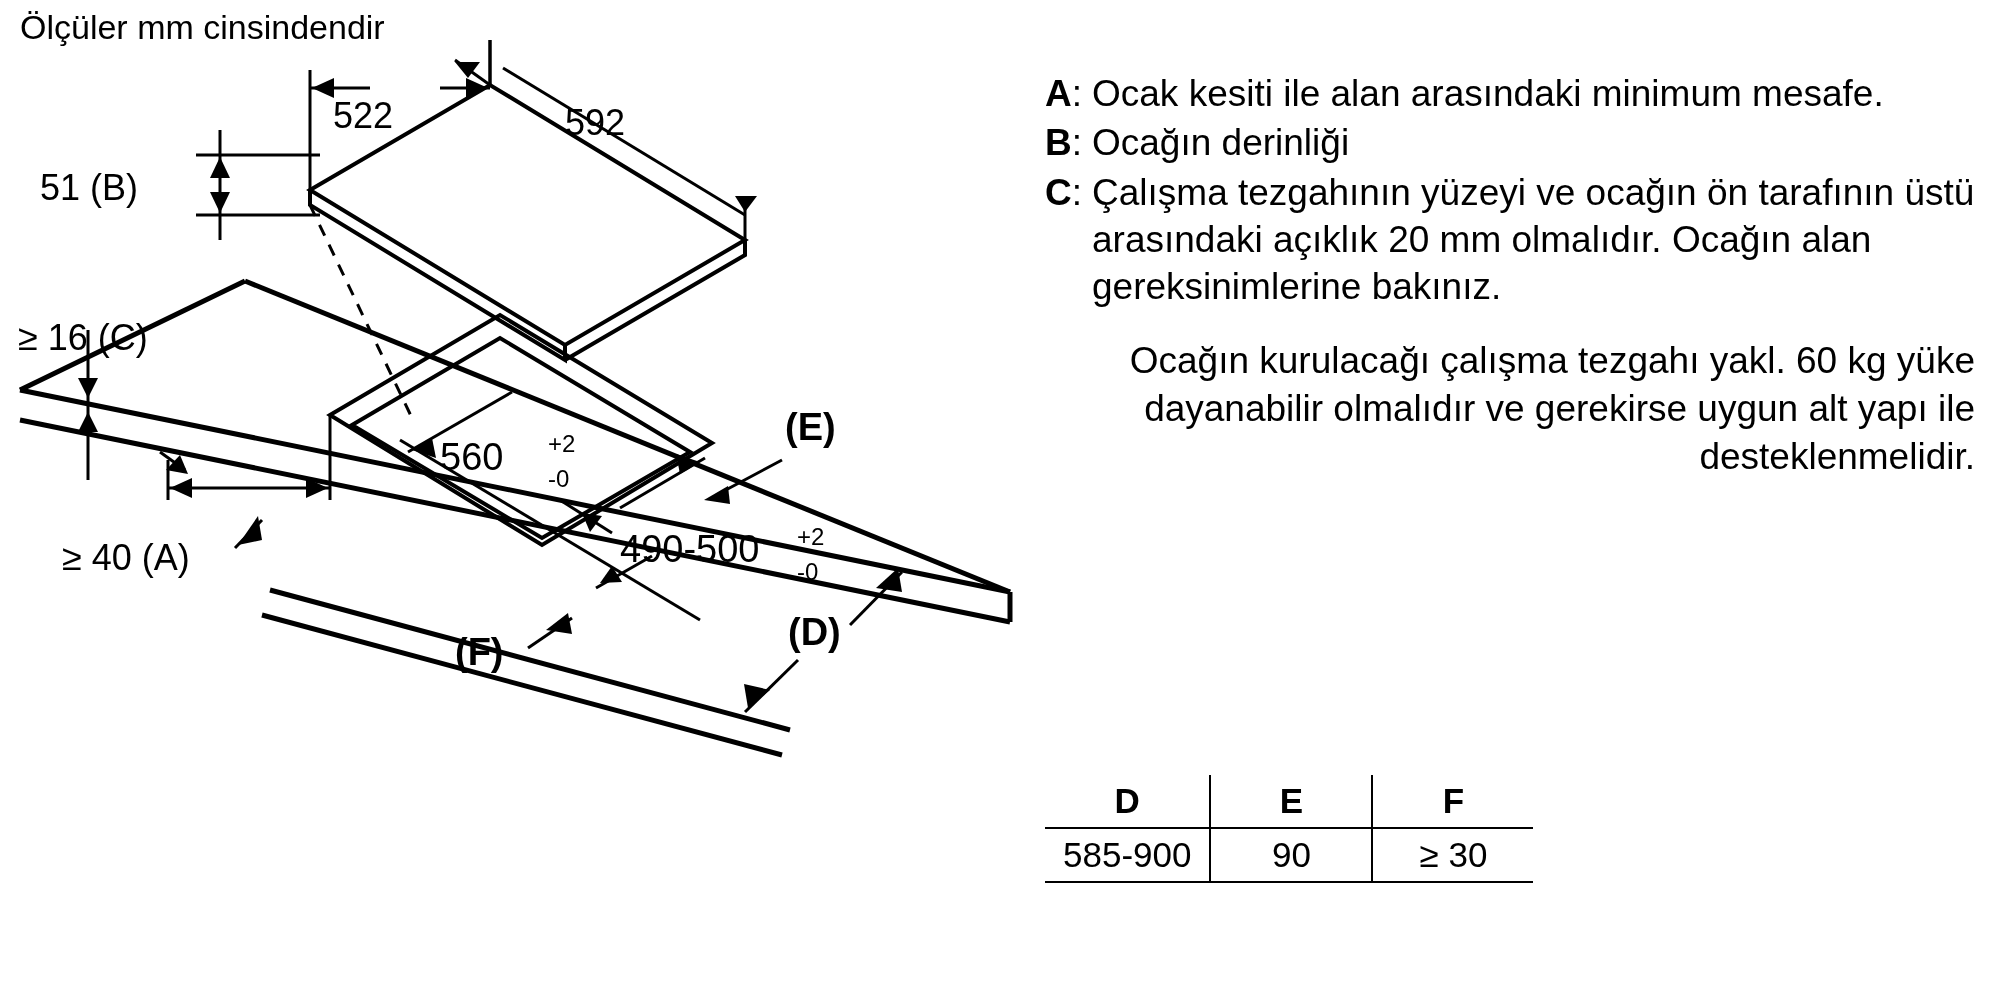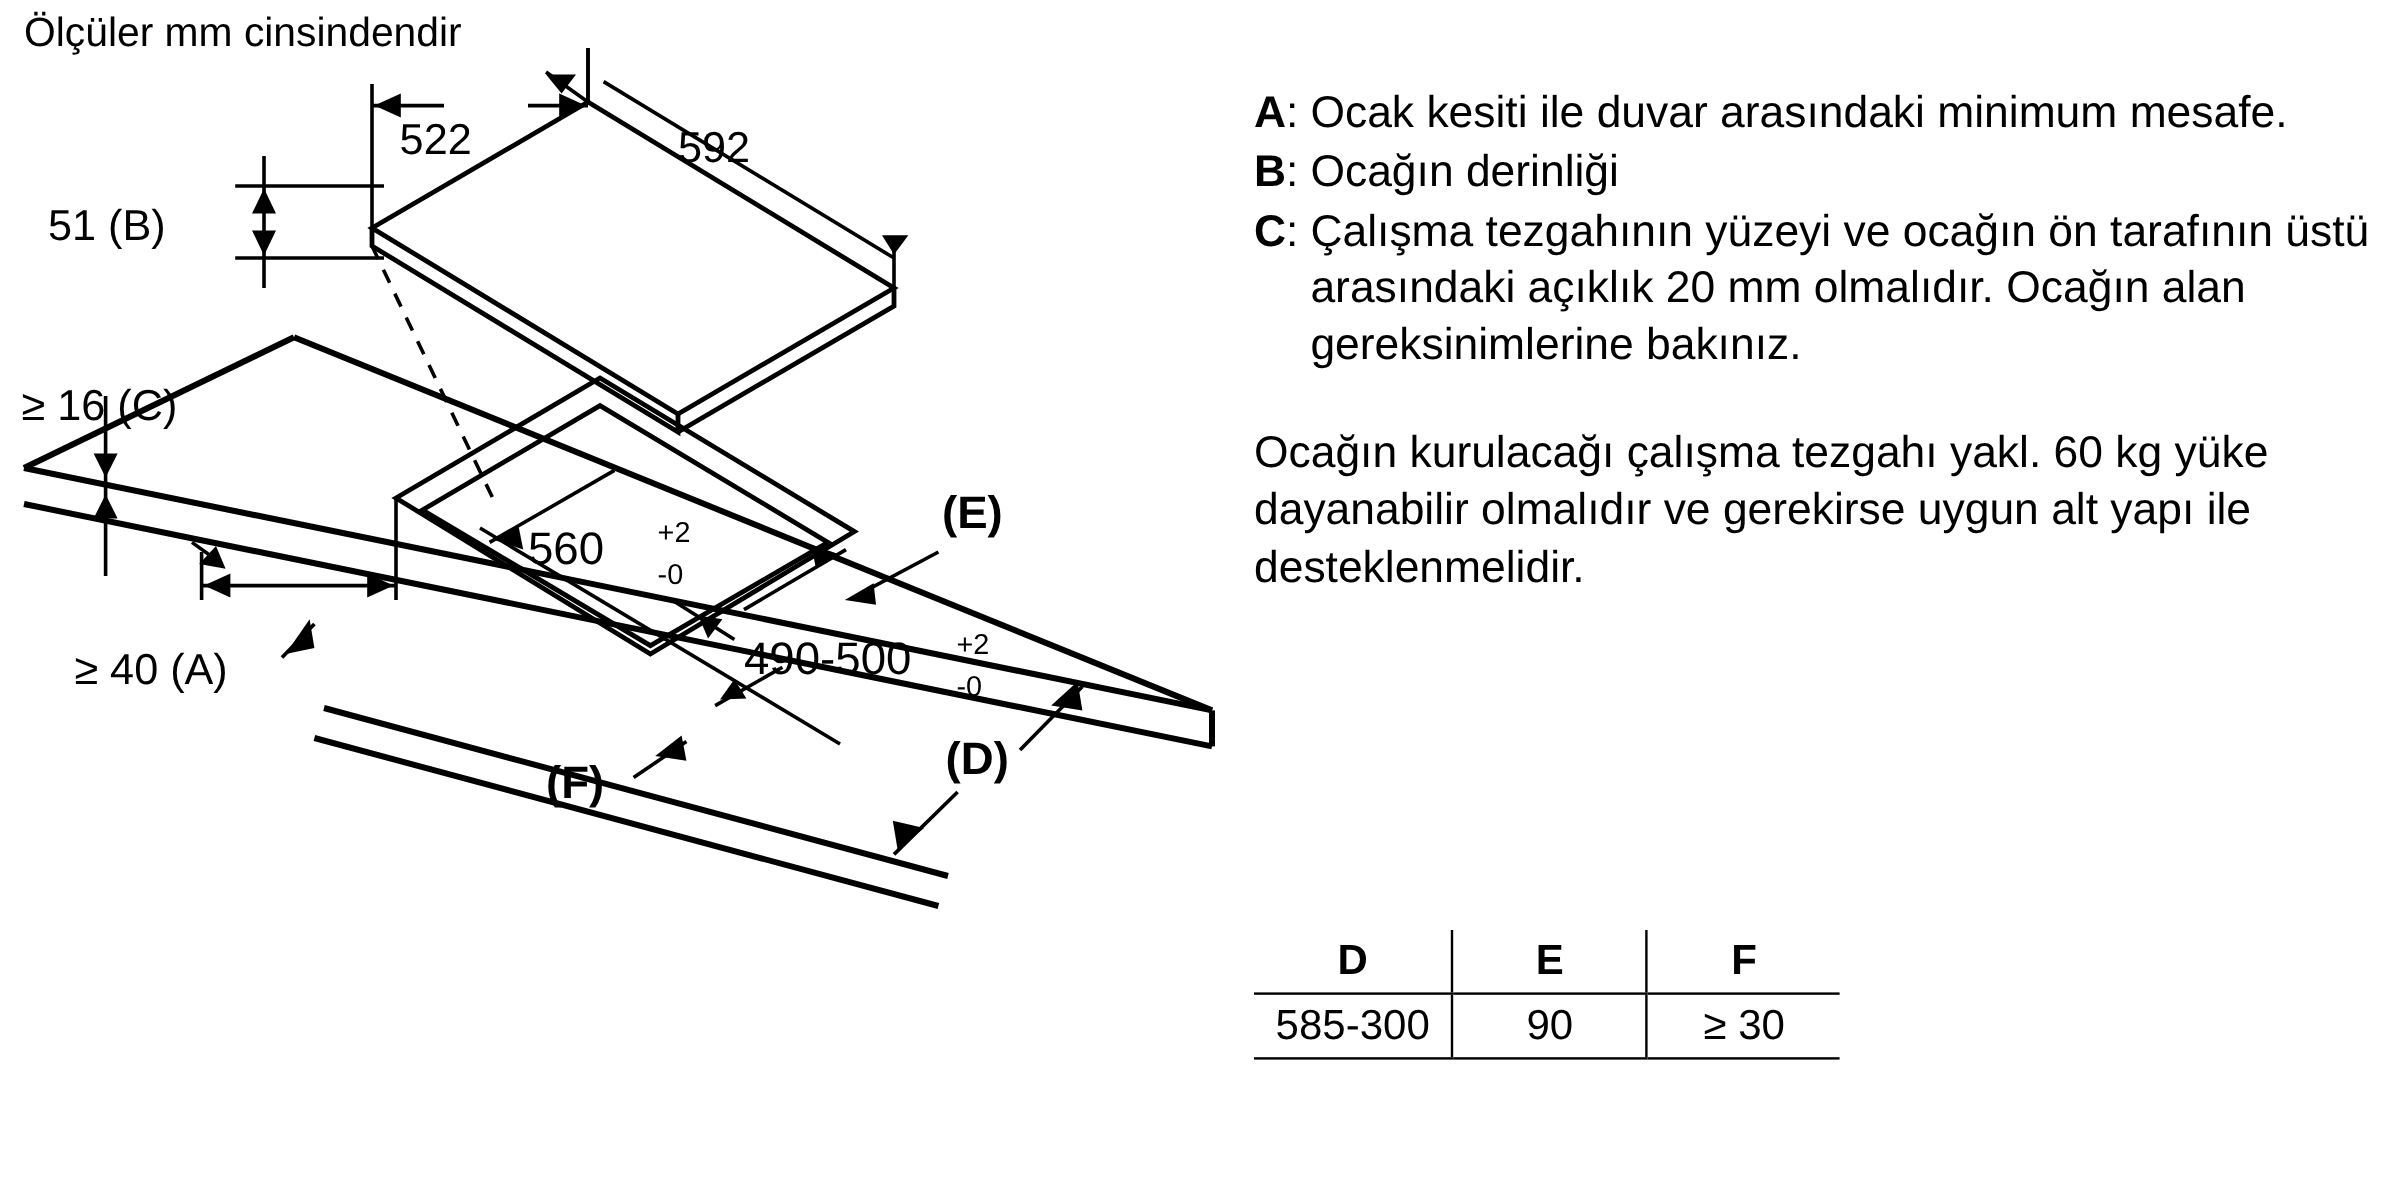--- a/index.html
+++ b/index.html
@@ -64,23 +64,24 @@
     white-space: nowrap;
   }
   .legend-colon {
     flex: 0 0 auto;
     padding-right: 10px;
   }
   .legend-text {
     flex: 1 1 auto;
   }
   .note {
-    margin-top: 42px;
+    margin-top: 26px;
     font-size: 37px;
     line-height: 1.30;
+    text-align: right;
   }
 
   
   .table-wrap {
     position: absolute;
     left: 1045px;
     top: 775px;
     width: 530px;
   }
   table.dim-table {
@@ -252,21 +253,21 @@
     </svg>
   </div>
 
   <div class="text-pane">
 
     <div class="legend">
 
       <div class="legend-row">
         <span class="legend-key">A</span>
         <span class="legend-colon">:</span>
-        <span class="legend-text">Ocak kesiti ile duvar arasındaki minimum mesafe.</span>
+        <span class="legend-text">Ocak kesiti ile alan arasındaki minimum mesafe.</span>
       </div>
 
       <div class="legend-row">
         <span class="legend-key">B</span>
         <span class="legend-colon">:</span>
         <span class="legend-text">Ocağın derinliği</span>
       </div>
 
       <div class="legend-row">
         <span class="legend-key">C</span>
@@ -281,21 +282,21 @@
 
   <div class="table-wrap">
     <table class="dim-table">
       <tbody>
         <tr class="head-row">
           <th>D</th>
           <th class="vline-l">E</th>
           <th class="vline-l">F</th>
         </tr>
         <tr class="body-row">
-          <td>585-300</td>
+          <td>585-900</td>
           <td class="vline-l">90</td>
           <td class="vline-l">≥ 30</td>
         </tr>
       </tbody>
     </table>
   </div>
 
 </div>
 
 </body></html>

